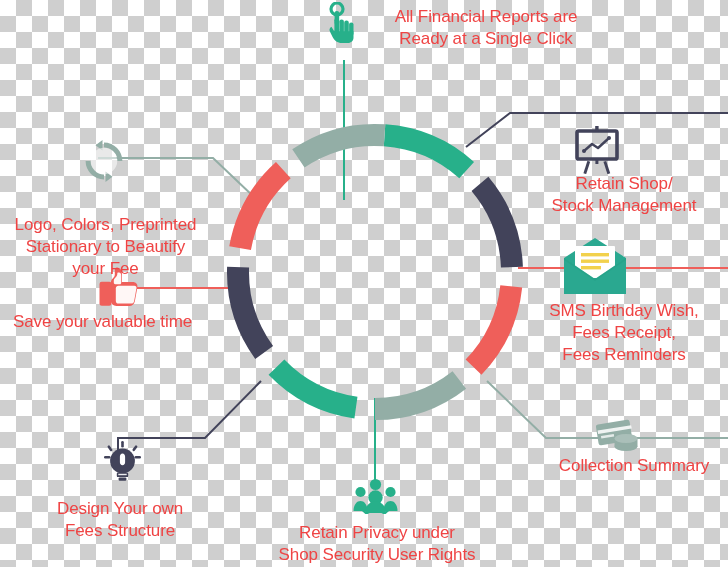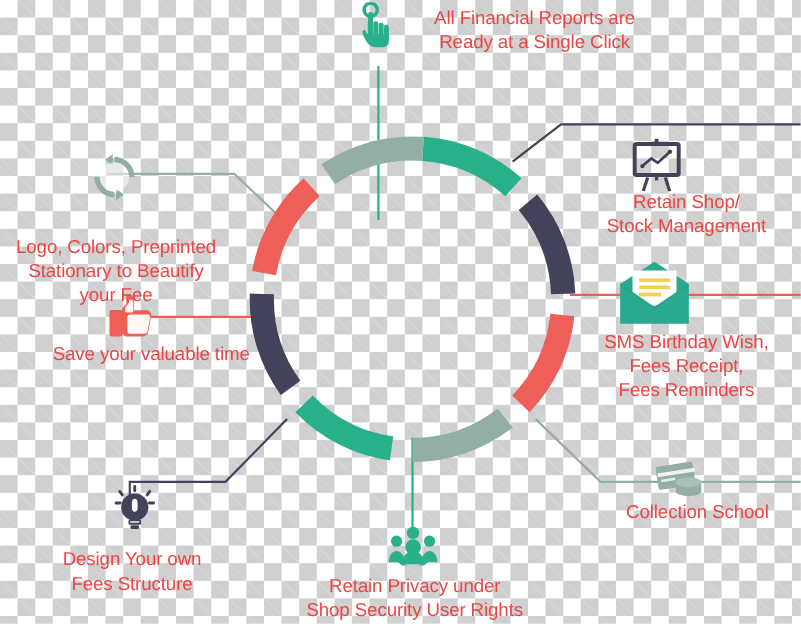--- a/index.html
+++ b/index.html
@@ -162,24 +162,24 @@
   </svg>
 
   <div id="labelLayer">
       <div class="label" style="left: 371px; top: 6px; width: 230px;">All Financial Reports are
 Ready at a Single Click</div>
       <div class="label" style="left: 520px; top: 173px; width: 208px;">Retain Shop/
 Stock Management</div>
       <div class="label" style="left: 520px; top: 300px; width: 208px;">SMS Birthday Wish,
 Fees Receipt,
 Fees Reminders</div>
-      <div class="label" style="left: 540px; top: 455px; width: 188px;">Collection School</div>
+      <div class="label" style="left: 540px; top: 455px; width: 188px;">Collection Summary</div>
       <div class="label" style="left: 262px; top: 522px; width: 230px;">Retain Privacy under
 Shop Security User Rights</div>
       <div class="label" style="left: 20px; top: 498px; width: 200px;">Design Your own
 Fees Structure</div>
-      <div class="label" style="left: 0px; top: 311px; width: 205px; padding-left: 35px;">Save your valuable time</div>
+      <div class="label" style="left: 0px; top: 311px; width: 205px;">Save your valuable time</div>
       <div class="label" style="left: 0px; top: 189px; width: 211px; margin-top: 25px;">Logo, Colors, Preprinted
 Stationary to Beautify
 your Fee</div>
     </div>
 
 </div>
 
 </body></html>

